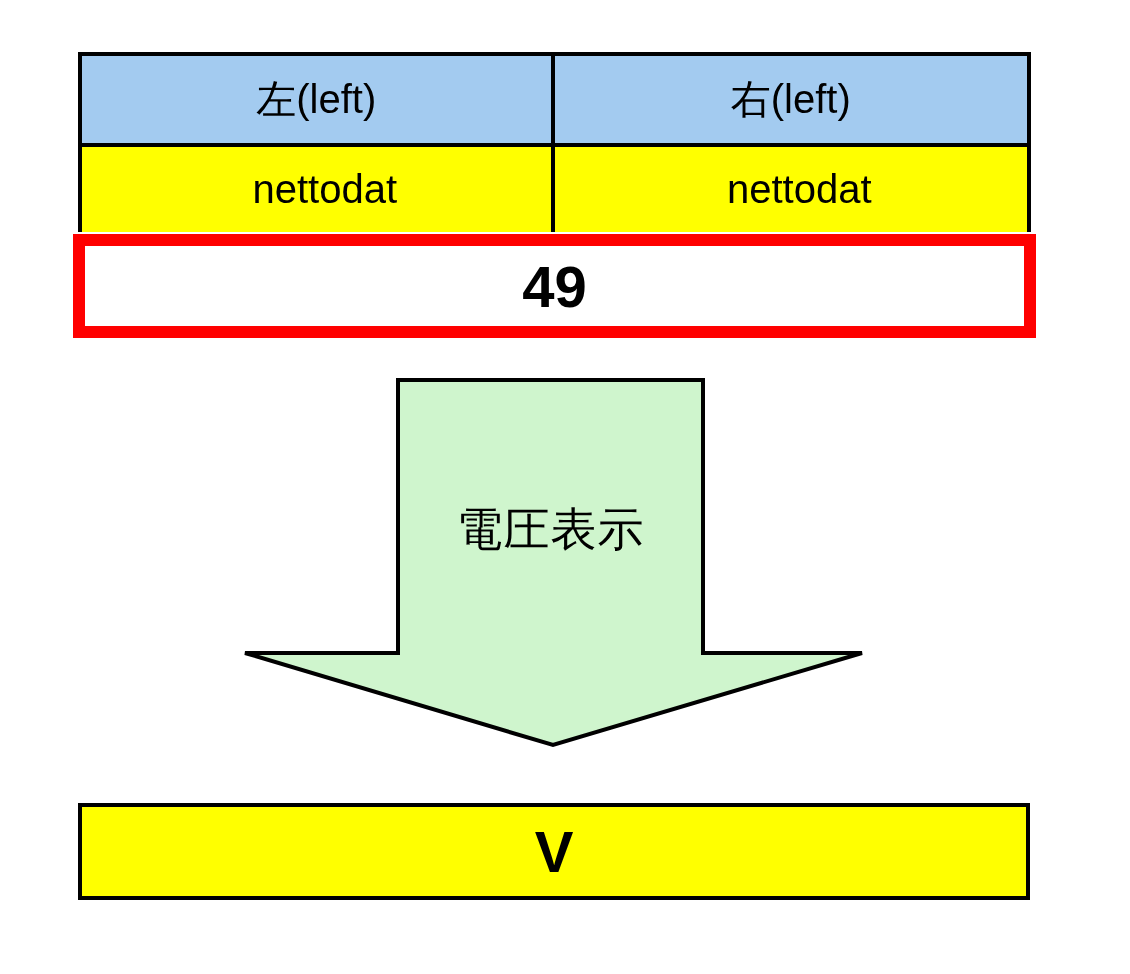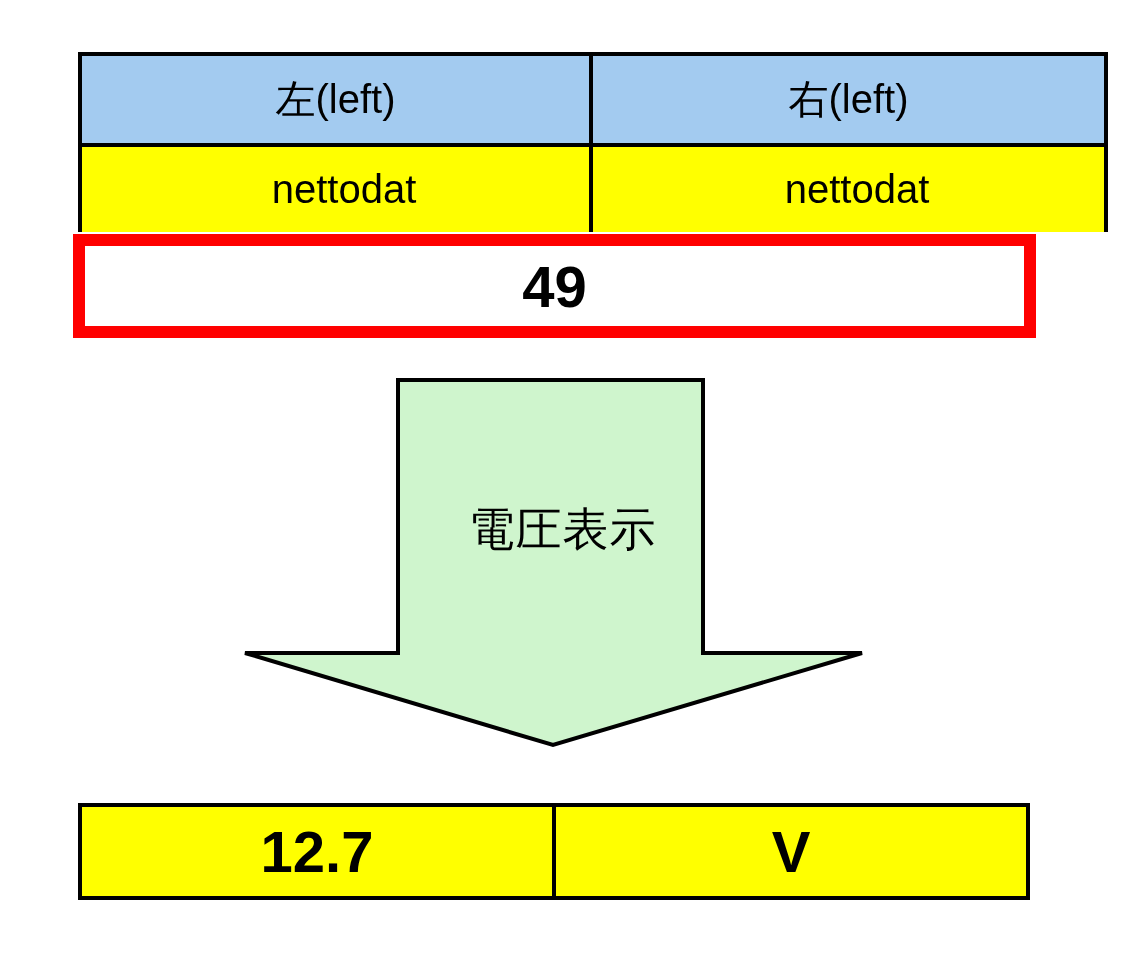--- a/index.html
+++ b/index.html
@@ -15,21 +15,21 @@
     height: 974px;
     background: #ffffff;
     overflow: hidden;
   }
 
   
   .top-table {
     position: absolute;
     left: 78px;
     top: 52px;
-    width: 1030px;
+    width: 953px;
     height: 180px;
     box-sizing: border-box;
     border: 4px solid var(--border_black);
     border-bottom: none;
     display: grid;
     grid-template-columns: 1fr 1fr;
     grid-template-rows: 91px 1fr;
   }
   .top-table .cell {
     display: flex;
@@ -78,21 +78,21 @@
   .arrow-svg {
     position: absolute;
     left: 0;
     top: 0;
     width: 1130px;
     height: 974px;
     pointer-events: none;
   }
   .arrow-label {
     position: absolute;
-    left: 410px;
+    left: 398px;
     top: 390px;
     width: 305px;
     height: 280px;
     display: flex;
     align-items: center;
     justify-content: center;
     font-size: 46px;
     letter-spacing: 1px;
     white-space: nowrap;
   }
@@ -147,21 +147,18 @@
       <span>49</span>
     </div>
   </div>
 
   <svg class="arrow-svg" viewBox="0 0 1130 974">
     <polygon points="398,380 703,380 703,653 862,653 553,745 245,653 398,653" fill="#cff5cd" stroke="#000000" stroke-width="4" stroke-linejoin="miter"></polygon>
   </svg>
   <div class="arrow-label">電圧表示</div>
 
   <div class="result-table">
-    <div class="result-cell col-left">
-      <span>12.7</span>
-    </div>
     <div class="result-cell">
       <span>V</span>
     </div>
   </div>
 
 </div>
 
 </body></html>

